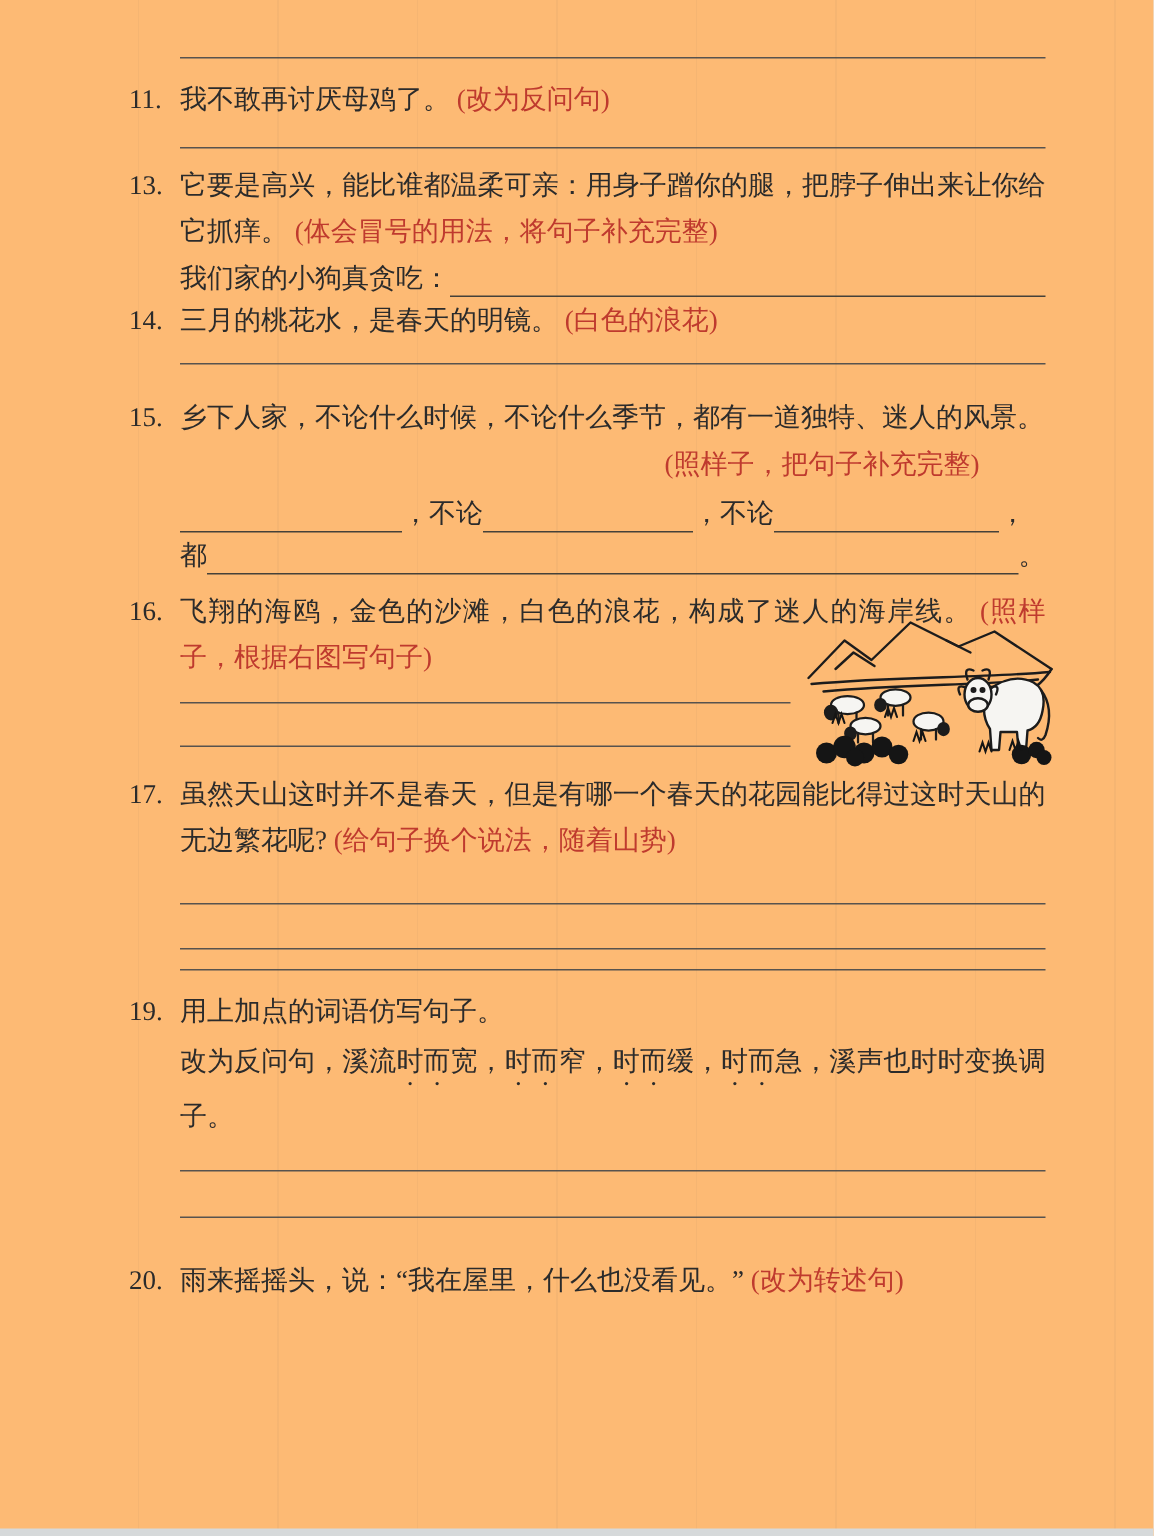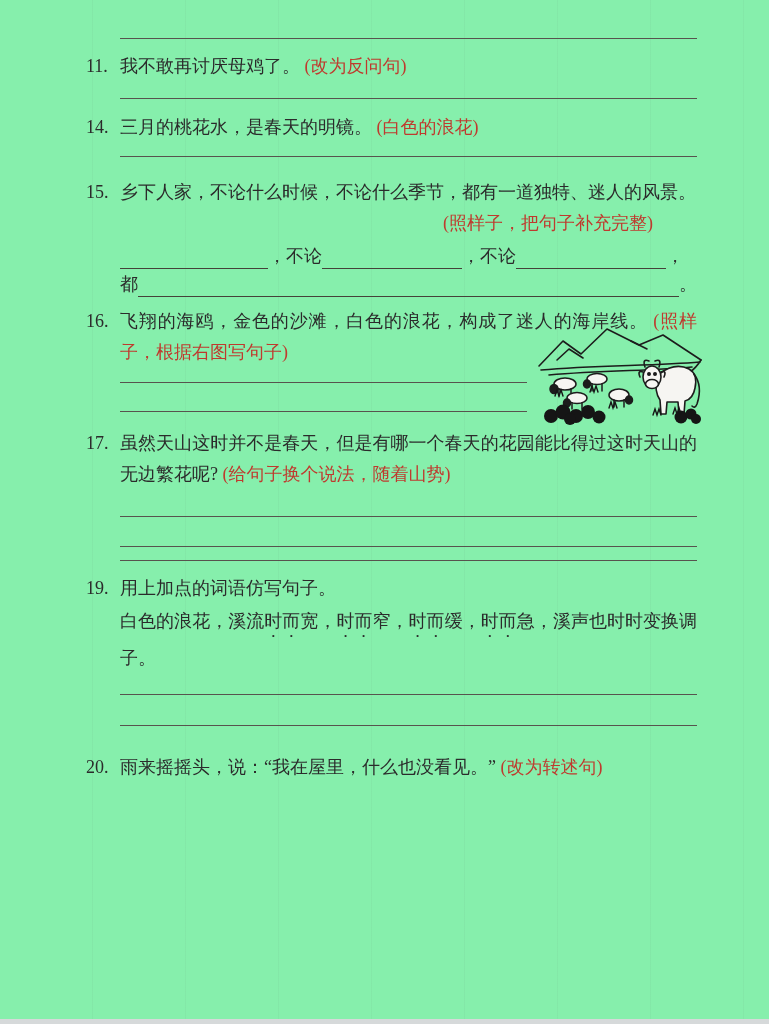--- a/index.html
+++ b/index.html
@@ -1,18 +1,18 @@
 <!DOCTYPE html>
 <html><head>
 <meta charset="utf-8">
 <style>
   html,body{margin:0;padding:0;background:#e9e9e7;}
   .paper{
     position:relative;width:769px;height:1024px;margin:0 auto;overflow:hidden;
-    background:#86efac;color:#2b2b2b;
+    background:#fdba74;color:#2b2b2b;
     font-family:"Liberation Serif","DejaVu Serif",serif;
     font-size:18px;line-height:31px;
   }
   .paper::before{
     content:"";position:absolute;inset:0;pointer-events:none;
     background:repeating-linear-gradient(90deg,transparent 0 92px,rgba(70,70,70,.045) 92px 93px);
   }
   .topline{margin:38px 72px 0 120px;border-top:1.6px solid #57534e;height:0;}
   .ansline{height:0;border-bottom:1.6px solid #57534e;margin-left:120px;margin-right:72px;}
   .q{position:relative;margin:0 72px 0 86px;padding-left:34px;text-align:justify;}
@@ -29,21 +29,21 @@
   .emdot{
     -webkit-text-emphasis:filled dot #2b2b2b;-webkit-text-emphasis-position:under right;
     text-emphasis:filled dot #2b2b2b;text-emphasis-position:under right;
   }
   .example{line-height:34px;}
   #q11{margin-top:12px}
   #ans11{margin-top:16px}
   #q12{margin-top:10px}
   #q13{margin-top:9px}
   #q13 .fillrow{margin-top:2px}
-  #q14{margin-top:13px}
+  #q14{}
   #ans14{margin-top:13px}
   #q15{margin-top:20px}
   #q15 .fa{margin-top:4px}
   #q15 .fb{margin-top:2px}
   #q16{margin-top:9px}
   #q16 .b1{margin-top:14px}
   #q16 .b2{margin-top:28px}
   #q17{margin-top:16px}
   #ans17a{margin-top:26px}
   #ans17b{margin-top:29px}
@@ -65,20 +65,29 @@
 
   <div class="q" id="q11">
     <span class="no">11.</span>
     <span>我不敢再讨厌母鸡了。</span>
     <span class="tag">(改为反问句)</span>
   </div>
 
   <div class="ansline" id="ans11"></div>
 
 
+  <div class="q" id="q13">
+    <span class="no">13.</span>
+    <span>它要是高兴，能比谁都温柔可亲：用身子蹭你的腿，把脖子伸出来让你给它抓痒。</span>
+    <span class="tag">(体会冒号的用法，将句子补充完整)</span>
+    <div class="fillrow">
+      <span>我们家的小狗真贪吃：</span>
+      <span class="fill grow"></span>
+    </div>
+  </div>
 
   <div class="q" id="q14">
     <span class="no">14.</span>
     <span>三月的桃花水，是春天的明镜。</span>
     <span class="tag">(白色的浪花)</span>
   </div>
 
   <div class="ansline" id="ans14"></div>
 
   <div class="q" id="q15">
@@ -173,21 +182,21 @@
   <div class="ansline" id="ans17a"></div>
   <div class="ansline" id="ans17b"></div>
 
 
   <div class="ansline" id="ans18"></div>
 
   <div class="q" id="q19">
     <span class="no">19.</span>
     <span>用上加点的词语仿写句子。</span>
     <div class="example">
-      <span>白色的浪花，溪流</span><span class="emdot">时而</span><span>宽，</span><span class="emdot">时而</span><span>窄，</span><span class="emdot">时而</span><span>缓，</span><span class="emdot">时而</span><span>急，</span><span>溪声也时时变换调子。</span>
+      <span>改为反问句，溪流</span><span class="emdot">时而</span><span>宽，</span><span class="emdot">时而</span><span>窄，</span><span class="emdot">时而</span><span>缓，</span><span class="emdot">时而</span><span>急，</span><span>溪声也时时变换调子。</span>
     </div>
   </div>
 
   <div class="ansline" id="ans19a"></div>
   <div class="ansline" id="ans19b"></div>
 
   <div class="q" id="q20">
     <span class="no">20.</span>
     <span>雨来摇摇头，说：“我在屋里，什么也没看见。”</span>
     <span class="tag">(改为转述句)</span>

